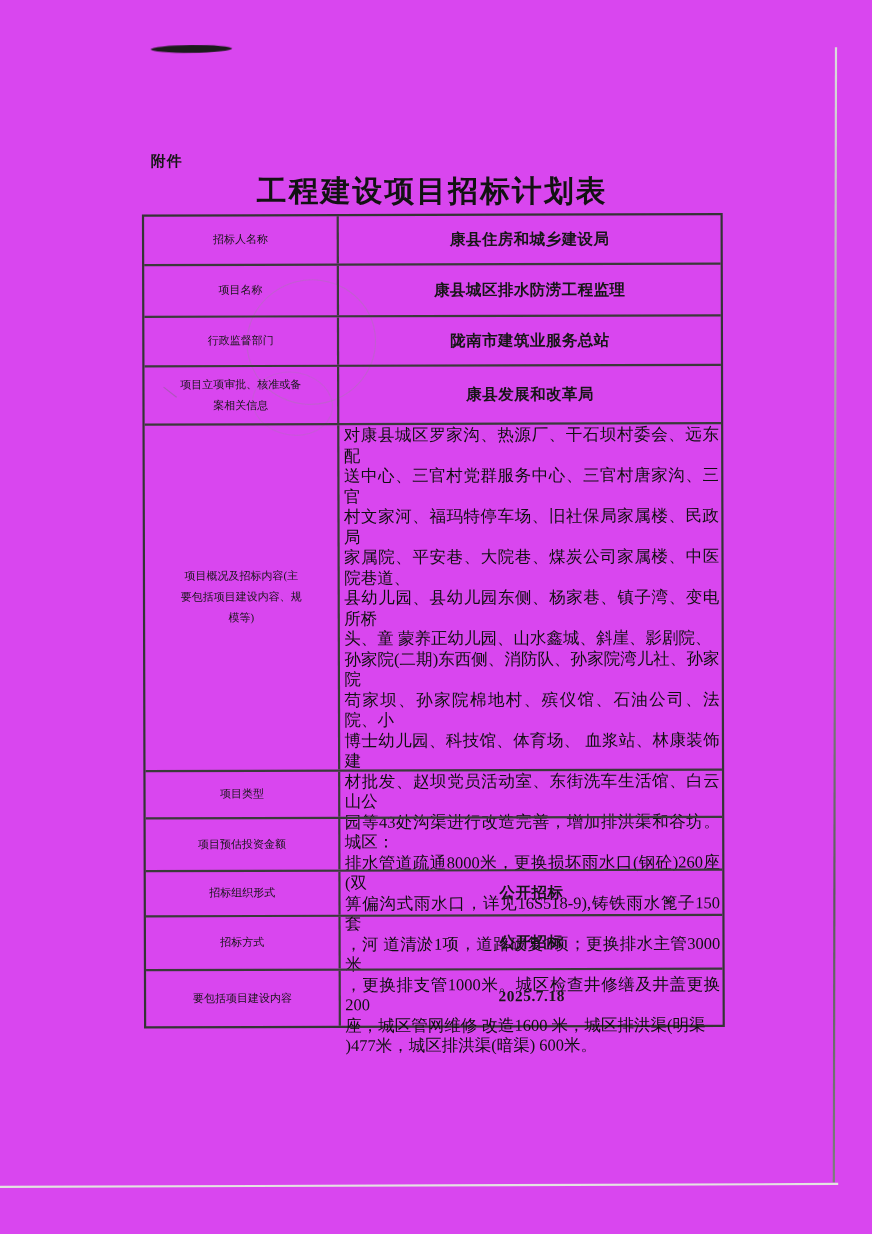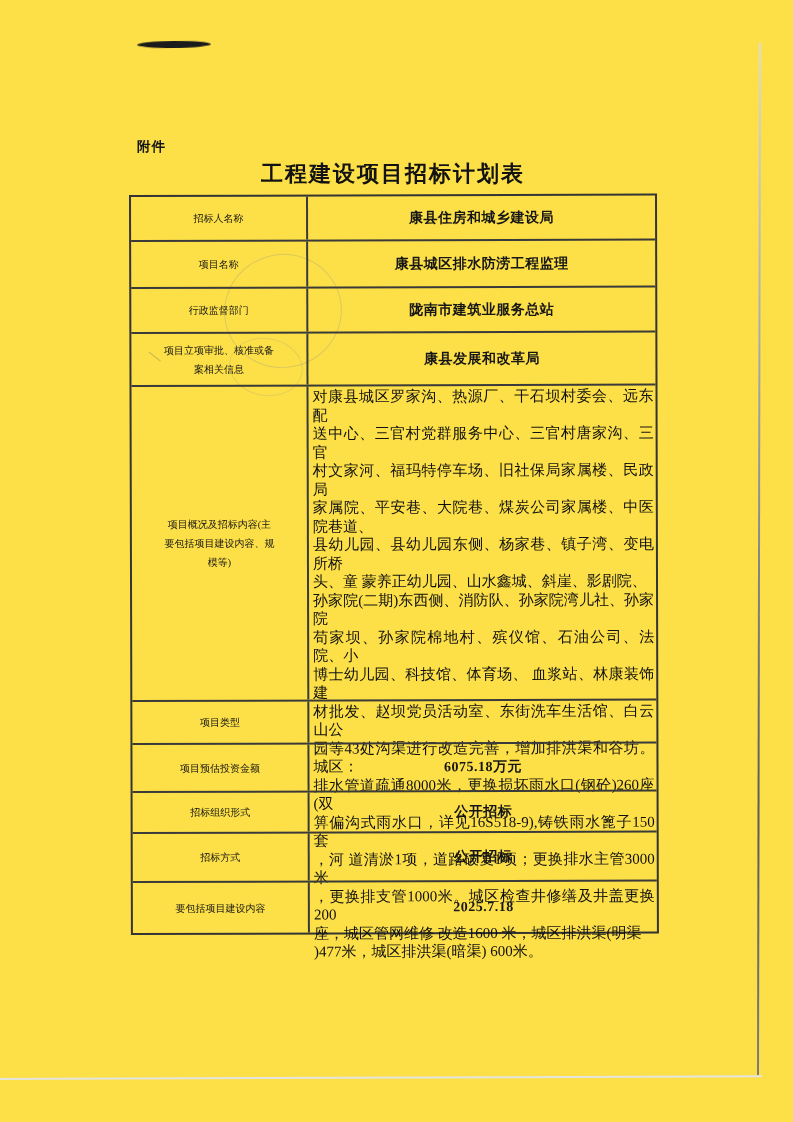--- a/index.html
+++ b/index.html
@@ -1,38 +1,38 @@
 <!DOCTYPE html>
 <html><head>
 <meta charset="utf-8">
 <style>
   html,body{margin:0;padding:0;background:#ffffff;}
   body{width:793px;height:1122px;position:relative;overflow:hidden;
        font-family:"Liberation Serif","DejaVu Serif",serif;color:#161616;}
-  #paper{position:absolute;left:0;top:0;width:793px;height:1122px;background:#fde047;}
+  #paper{position:absolute;left:0;top:0;width:793px;height:1122px;background:#d946ef;}
 
   
   .smear{position:absolute;left:137px;top:41px;width:74px;height:7px;background:#1b1b1b;
          border-radius:50%;transform:rotate(-0.6deg);filter:blur(0.3px);}
   .edge-right{position:absolute;left:759px;top:43px;width:2px;height:1032px;
               background:linear-gradient(#dcdcdc 0%,#a0a0a0 35%,#5a5a5a 75%,#7d7d7d 100%);
               transform:rotate(0.11deg);transform-origin:top left;}
   .edge-bottom{position:absolute;left:0px;top:1078px;width:762px;height:2px;background:#e4e4e1;
                transform:rotate(-0.2deg);transform-origin:top left;}
   .stain-a{position:absolute;left:224px;top:254px;width:116px;height:112px;border-radius:50%;
            border:1.3px solid rgba(145,145,145,0.30);transform:rotate(-14deg);}
   .stain-b{position:absolute;left:229px;top:338px;width:72px;height:56px;border-radius:50%;
            border:1px solid rgba(145,145,145,0.22);transform:rotate(10deg);}
   .stain-c{position:absolute;left:147px;top:356px;width:15px;height:1.4px;
            background:rgba(110,110,110,0.40);transform:rotate(38deg);}
 
   .attach{position:absolute;left:137px;top:138px;font-size:13.5px;font-weight:bold;
           letter-spacing:1px;}
   .doc-title{position:absolute;left:129px;top:158px;width:528px;height:32px;line-height:32px;
-             text-align:center;font-size:22px;font-weight:bold;letter-spacing:2px;color:#121212;}
+             text-align:center;font-size:27px;font-weight:bold;letter-spacing:2px;color:#121212;}
 
   
   .tbl{position:absolute;left:129px;top:195px;width:528px;height:740px;box-sizing:border-box;
        border:2px solid #343434;transform:rotate(-0.15deg);transform-origin:top left;
        display:flex;flex-direction:column;background:transparent;}
   .row{display:flex;box-sizing:border-box;border-bottom:2px solid #3a3a3a;}
   .row:last-child{border-bottom:none;}
   .cell-l{width:177px;box-sizing:border-box;border-right:2px solid #3a3a3a;
           display:flex;align-items:center;justify-content:center;text-align:center;
           font-size:10px;font-weight:normal;line-height:19px;white-space:pre-line;padding:0 18px;}
@@ -104,21 +104,20 @@
 座，城区管网维修 改造1600 米，城区排洪渠(明渠
 )477米，城区排洪渠(暗渠) 600米。</div>
     </div>
 
     <div class="row r6">
       <div class="cell-l">项目类型</div>
     </div>
 
     <div class="row r7">
       <div class="cell-l">项目预估投资金额</div>
-      <div class="cell-v">6075.18万元</div>
     </div>
 
     <div class="row r8">
       <div class="cell-l">招标组织形式</div>
       <div class="cell-v">公开招标</div>
     </div>
 
     <div class="row r9">
       <div class="cell-l">招标方式</div>
       <div class="cell-v">公开招标</div>

